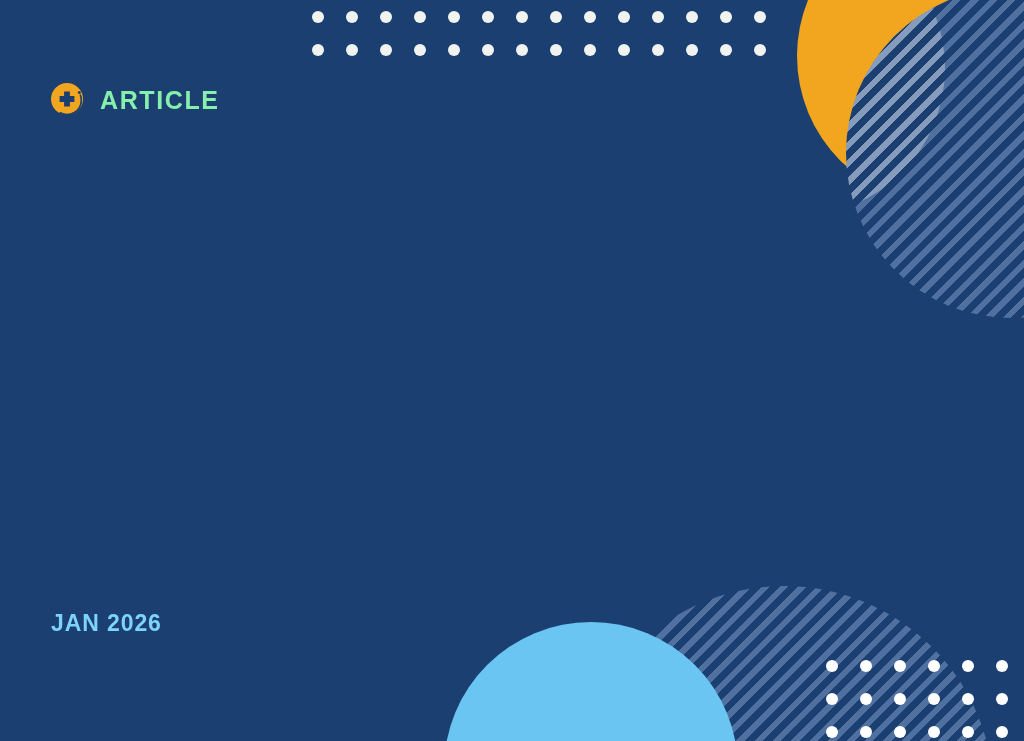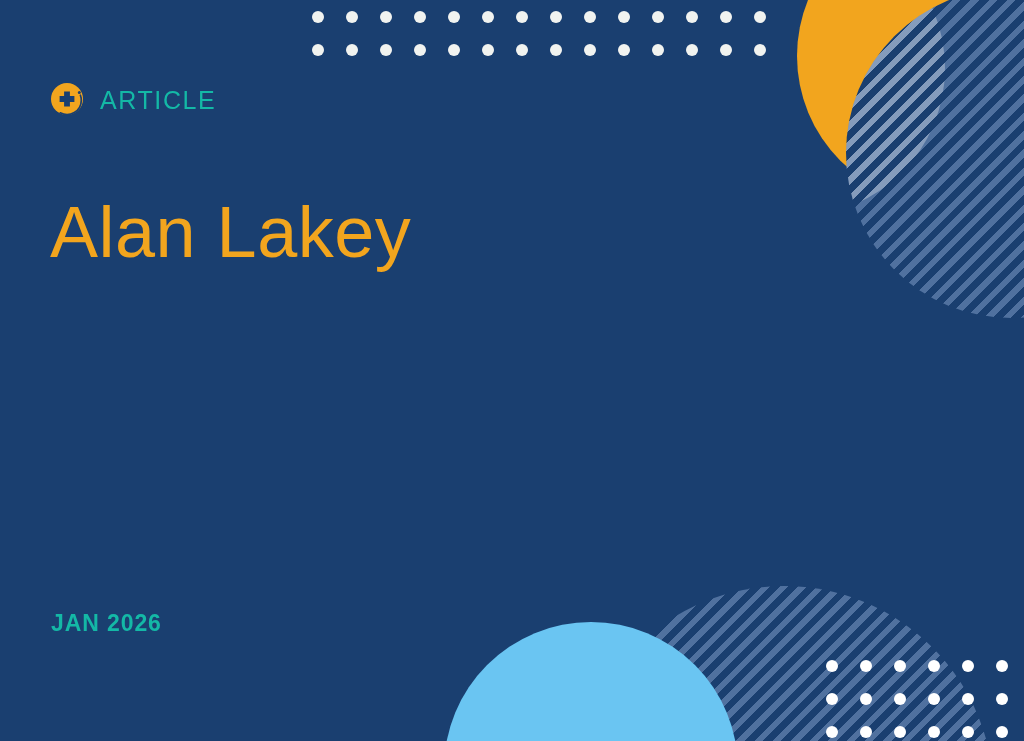--- a/index.html
+++ b/index.html
@@ -96,23 +96,23 @@
 
   #brand-row {
     position: absolute;
     left: 50px; top: 82px;
     display: flex;
     align-items: center;
     gap: 14px;
   }
   #logo-icon { width: 36px; height: 36px; display: block; }
   #article-label {
-    color: #14b8a6;
+    color: #86efac;
     font-size: 25px;
-    font-weight: normal;
+    font-weight: bold;
     letter-spacing: 1.6px;
     line-height: 1;
   }
 
   #headline-block {
     position: absolute;
     left: 50px; top: 196px;
     width: 880px;
   }
   #author-name {
@@ -129,21 +129,21 @@
     font-weight: 300;
     line-height: 1.13;
     letter-spacing: 0.2px;
     margin: 0;
     max-width: 820px;
   }
 
   #date-label {
     position: absolute;
     left: 51px; top: 610px;
-    color: #14b8a6;
+    color: #7dd3fc;
     font-size: 23px;
     font-weight: bold;
     letter-spacing: 0.9px;
   }
 </style>
 </head>
 <body>
 
 <div id="card">
 
@@ -214,19 +214,18 @@
           <circle cx="17" cy="17" r="16" fill="#f2a51e"></circle>
           <path d="M14.1 9.6h5.8v4.5h4.5v5.8h-4.5v4.5h-5.8v-4.5H9.6v-5.8h4.5z" fill="#1a3f70"></path>
           <path d="M30.4 13.2a14.2 14.2 0 0 1 .9 5 14.3 14.3 0 0 1-21.1 12.6" fill="none" stroke="#1a3f70" stroke-width="1.7" stroke-linecap="round"></path>
           <circle cx="29.3" cy="10.4" r="1.5" fill="#1a3f70"></circle>
         </svg>
       </span>
       <span id="article-label">ARTICLE</span>
     </div>
 
     <div id="headline-block">
-      <div id="author-name">Alan Lakey</div>
     </div>
 
     <div id="date-label">JAN 2026</div>
 
   </div>
 </div>
 
 </body></html>

